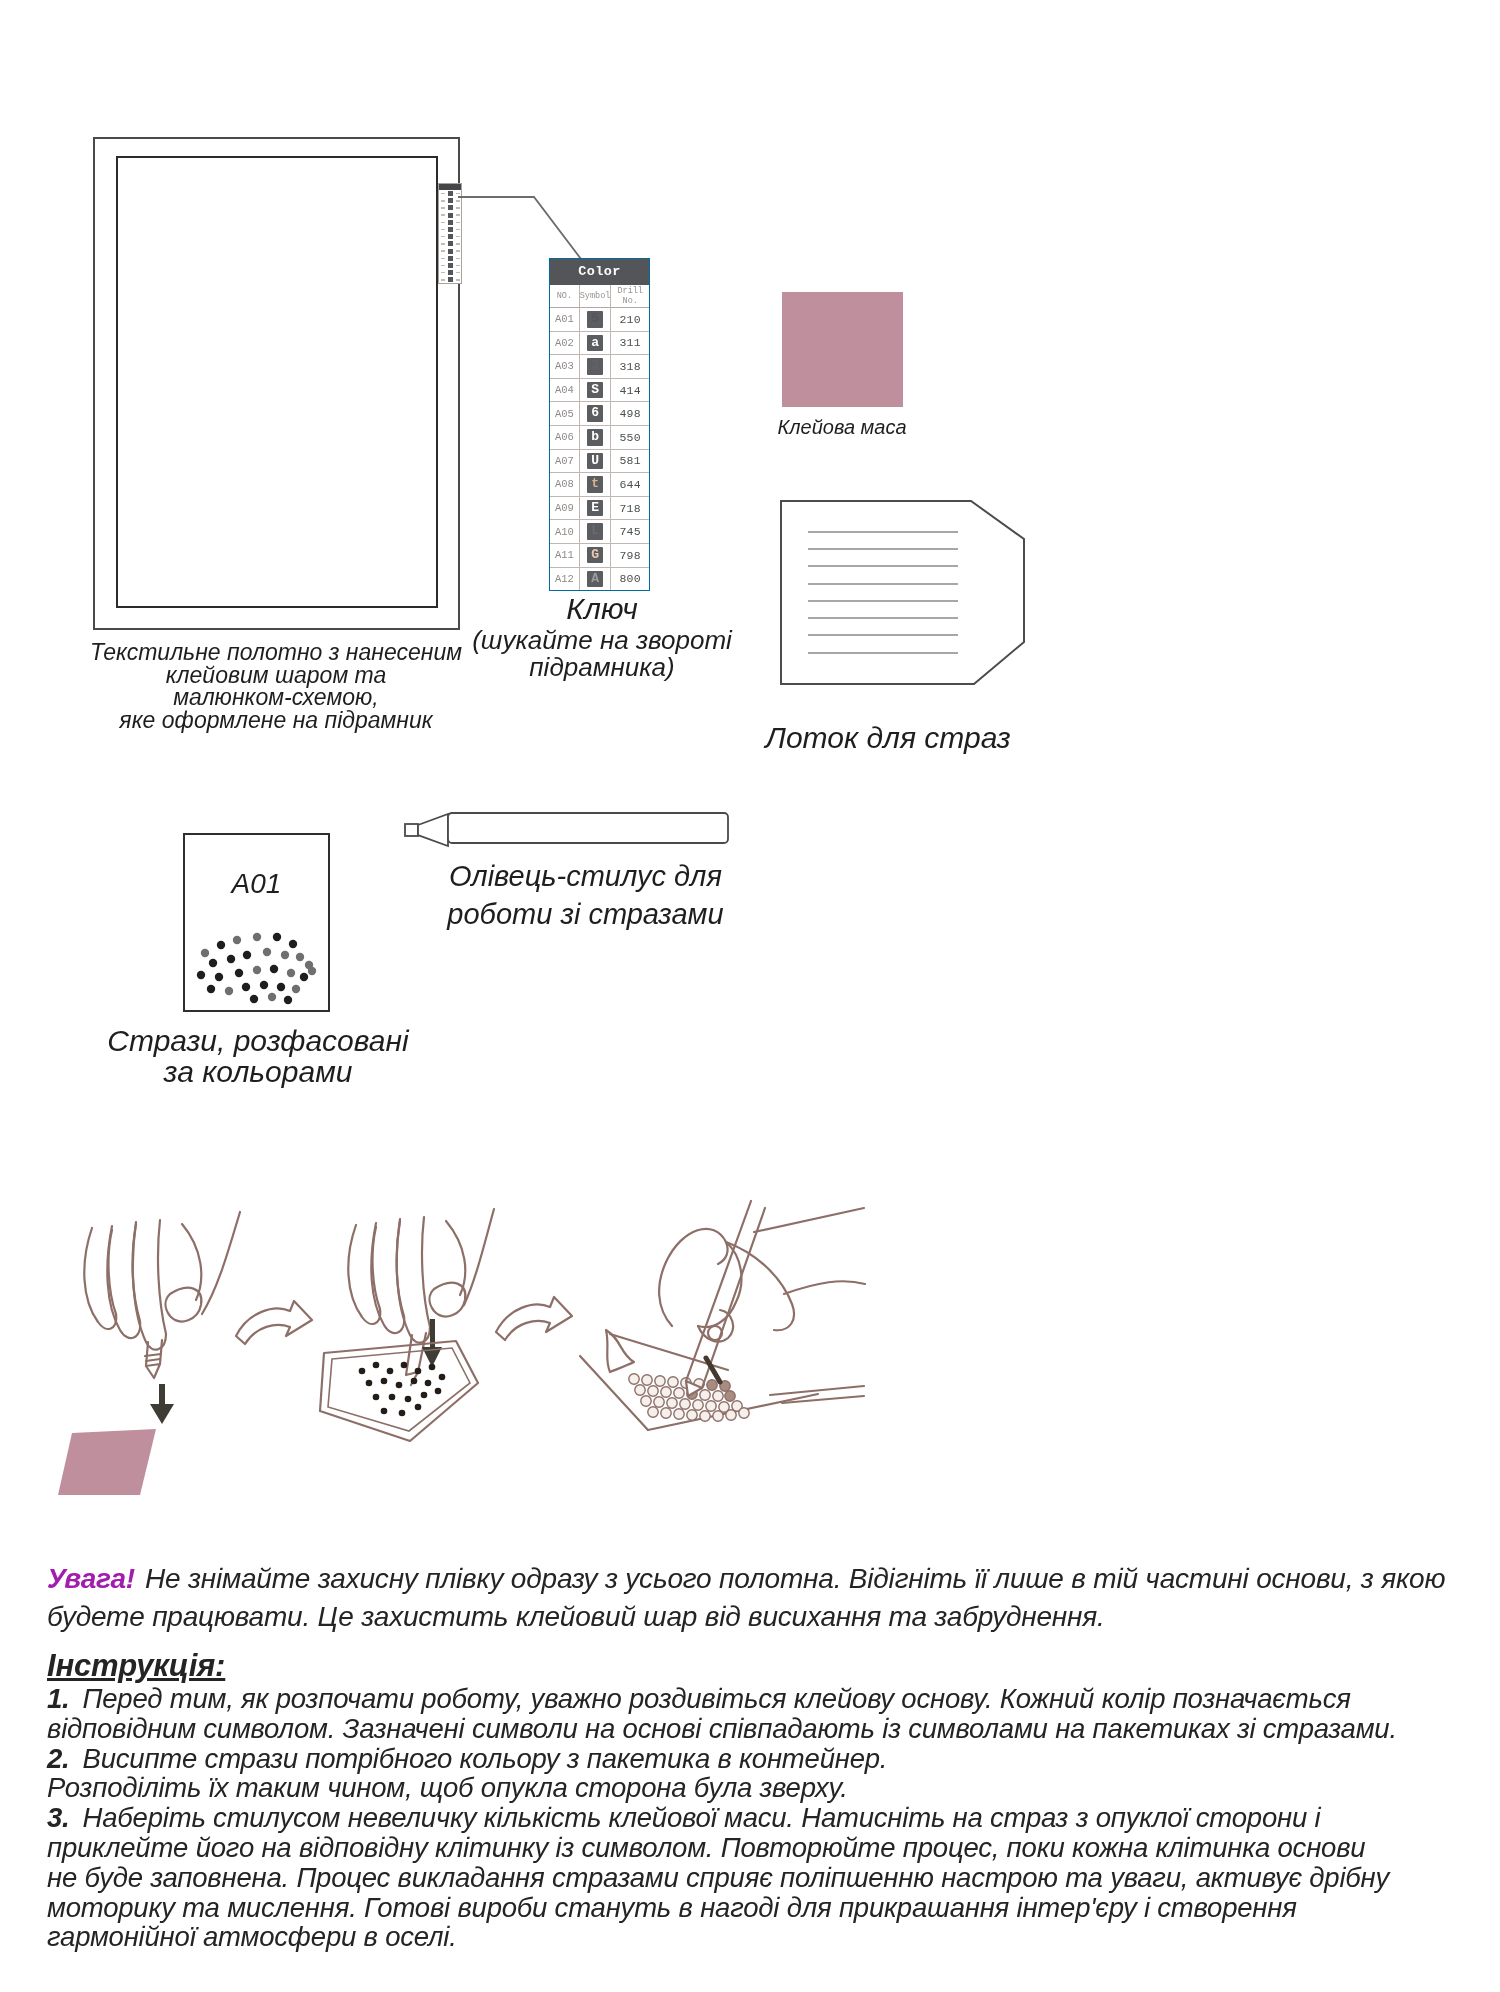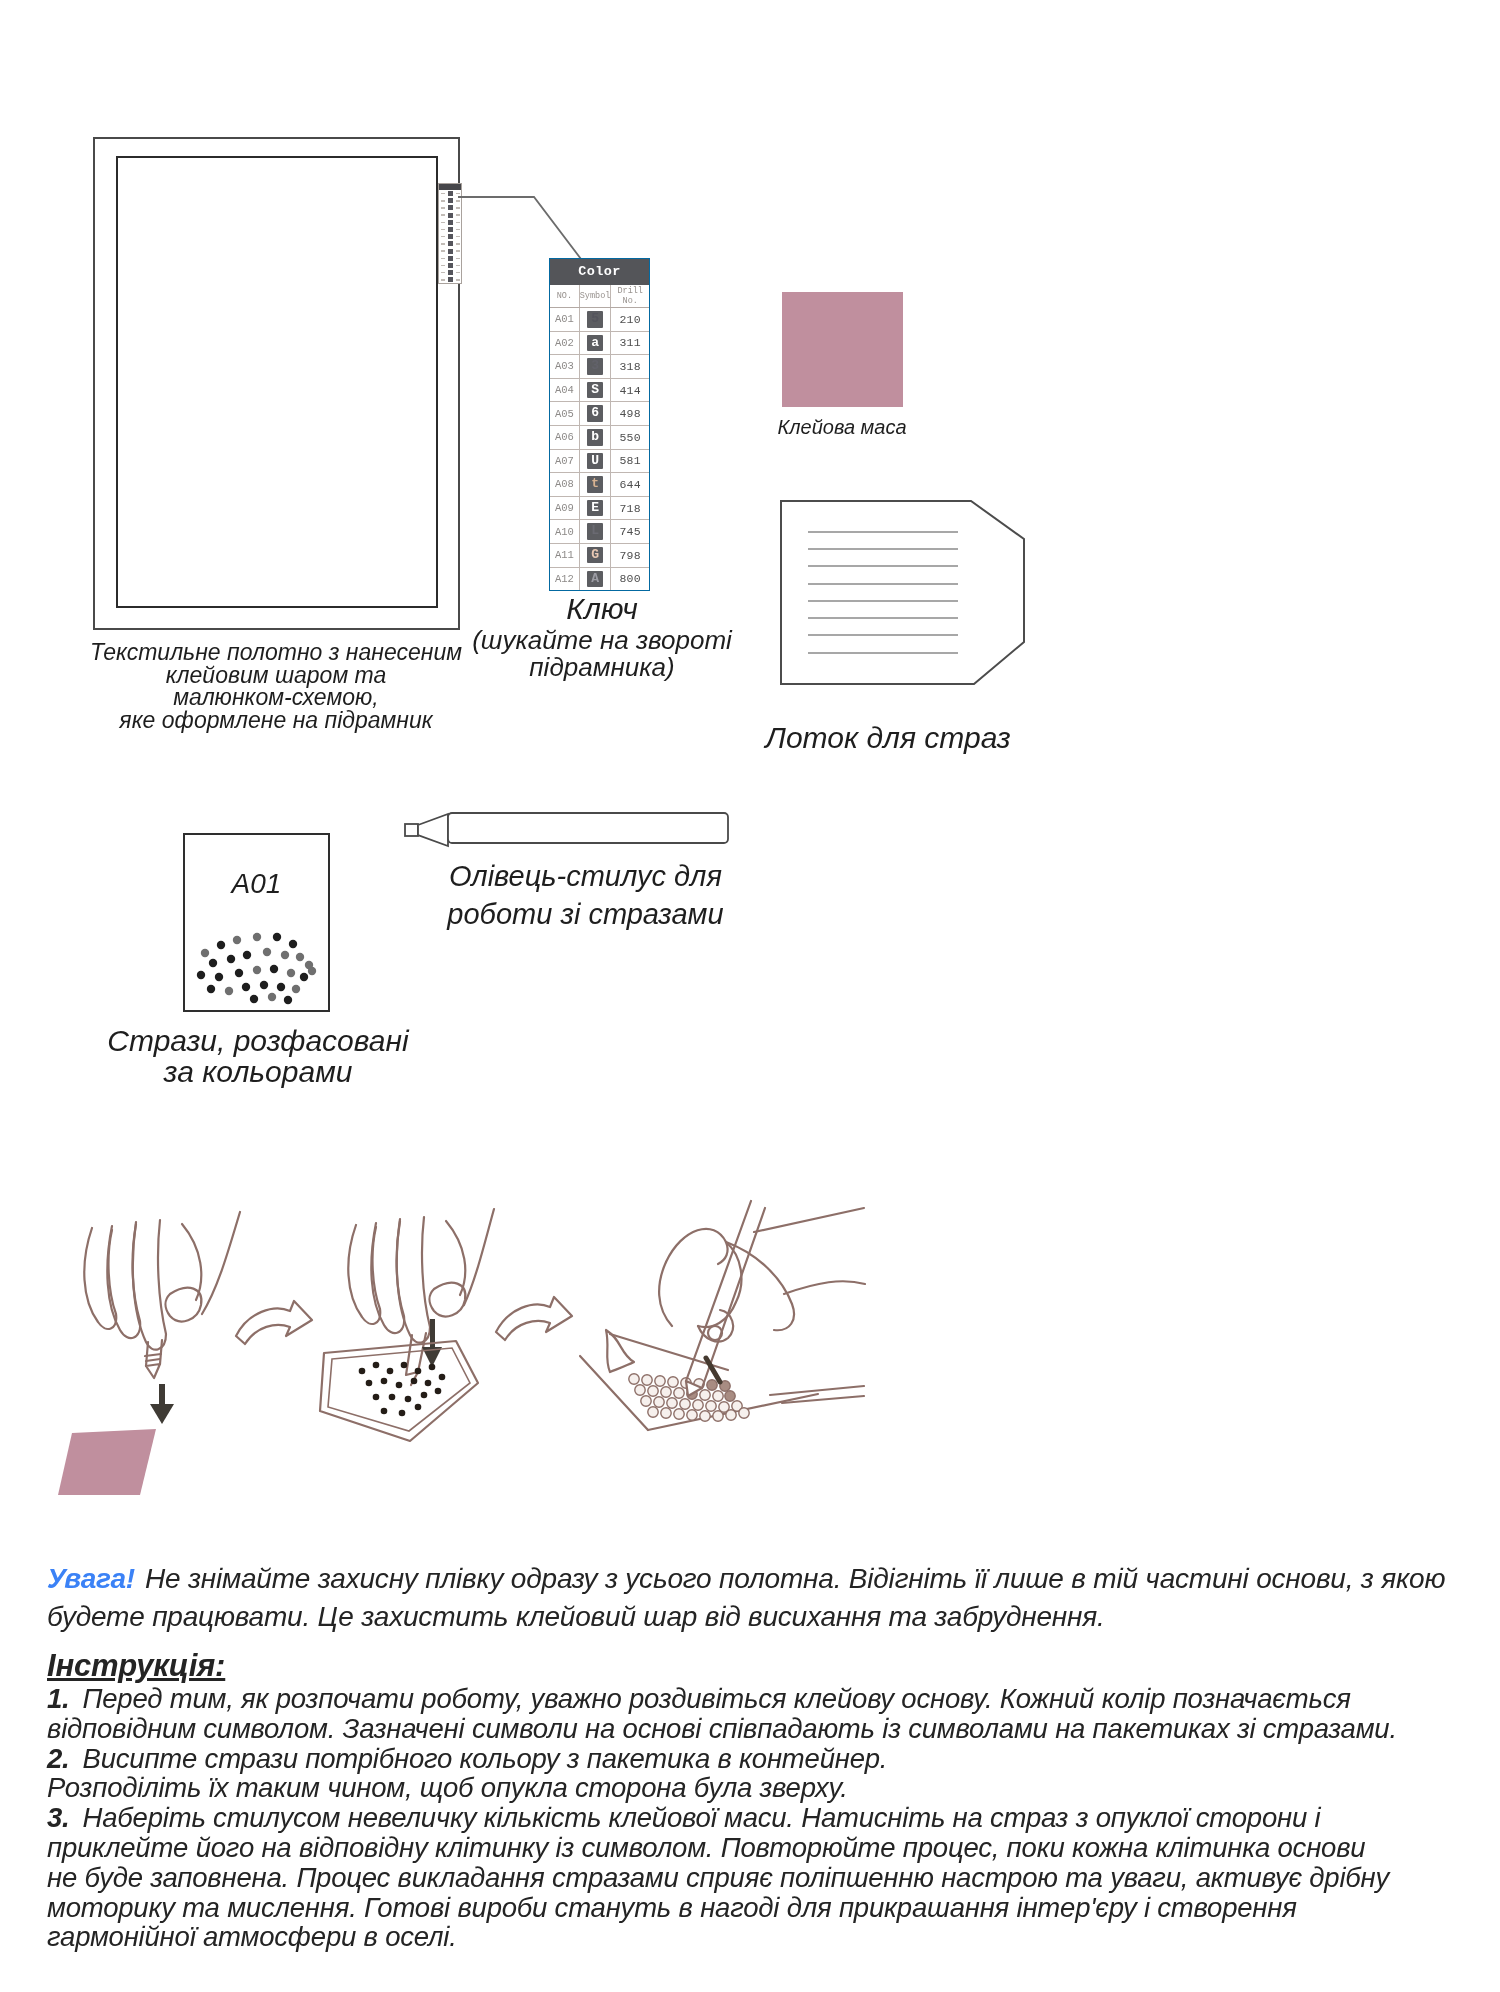--- a/index.html
+++ b/index.html
@@ -448,21 +448,21 @@
       <path d="M120,128 C126,142 140,148 150,140 C160,130 154,114 142,112"></path>
       <circle cx="137" cy="135" r="7" fill="none"></circle>
       <path d="M148,44 C180,56 204,80 214,106 C220,122 212,134 196,132"></path>
       <path d="M176,34 L286,10"></path>
       <path d="M206,96 C240,84 264,80 287,86"></path>
     </g>
     <path d="M128,160 L142,184" stroke="#453a30" stroke-width="5" stroke-linecap="round"></path>
   </svg>
 
   <p class="abs warning it">
-    <b class="w-label" id="warn-label" style="color: #3b82f6; text-align: center;">Увага!</b><span>Не знімайте захисну плівку одразу з усього полотна. Відігніть її лише в тій частині основи, з якою будете працювати. Це захистить клейовий шар від висихання та забруднення.</span>
+    <b class="w-label" id="warn-label" style="color: #a21caf; text-align: center;">Увага!</b><span>Не знімайте захисну плівку одразу з усього полотна. Відігніть її лише в тій частині основи, з якою будете працювати. Це захистить клейовий шар від висихання та забруднення.</span>
   </p>
 
   <div class="abs instructions">
     <div class="ins-head it">Інструкція:</div>
     <p class="ins-item it"><b class="inum">1.</b><span class="itxt">Перед тим, як розпочати роботу, уважно роздивіться клейову основу. Кожний колір позначається відповідним символом. Зазначені символи на основі співпадають із символами на пакетиках зі стразами.</span></p>
     <p class="ins-item it"><b class="inum">2.</b><span class="itxt">Висипте стрази потрібного кольору з пакетика в контейнер.
 Розподіліть їх таким чином, щоб опукла сторона була зверху.</span></p>
     <p class="ins-item it"><b class="inum">3.</b><span class="itxt">Наберіть стилусом невеличку кількість клейової маси. Натисніть на страз з опуклої сторони і приклейте його на відповідну клітинку із символом. Повторюйте процес, поки кожна клітинка основи не буде заповнена. Процес викладання стразами сприяє поліпшенню настрою та уваги, активує дрібну моторику та мислення. Готові вироби стануть в нагоді для прикрашання інтер'єру і створення гармонійної атмосфери в оселі.</span></p>
   </div>
 

